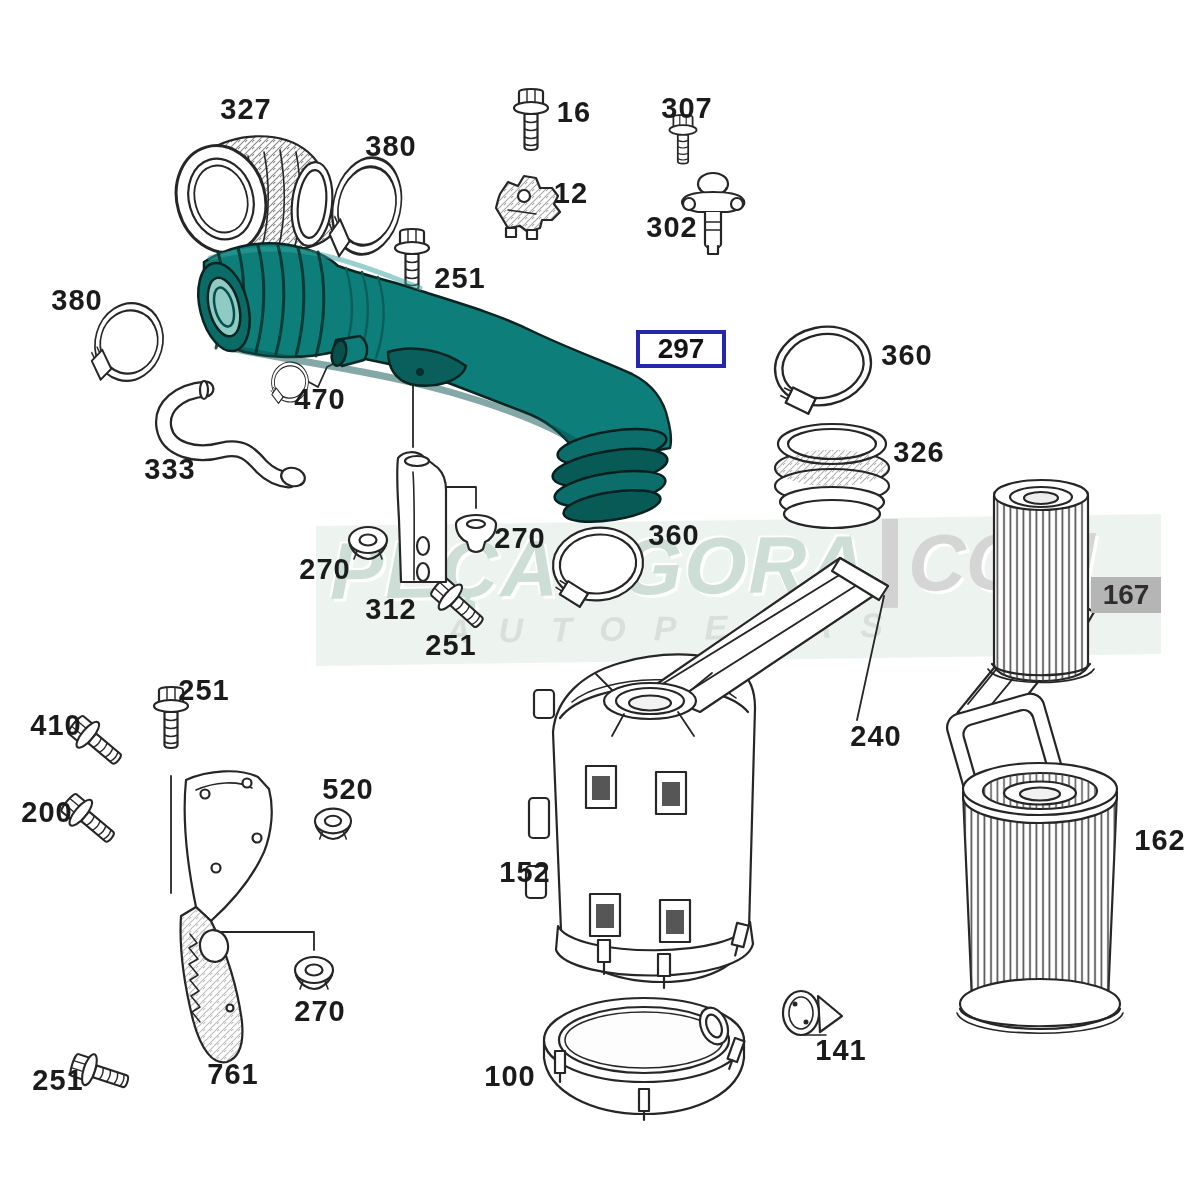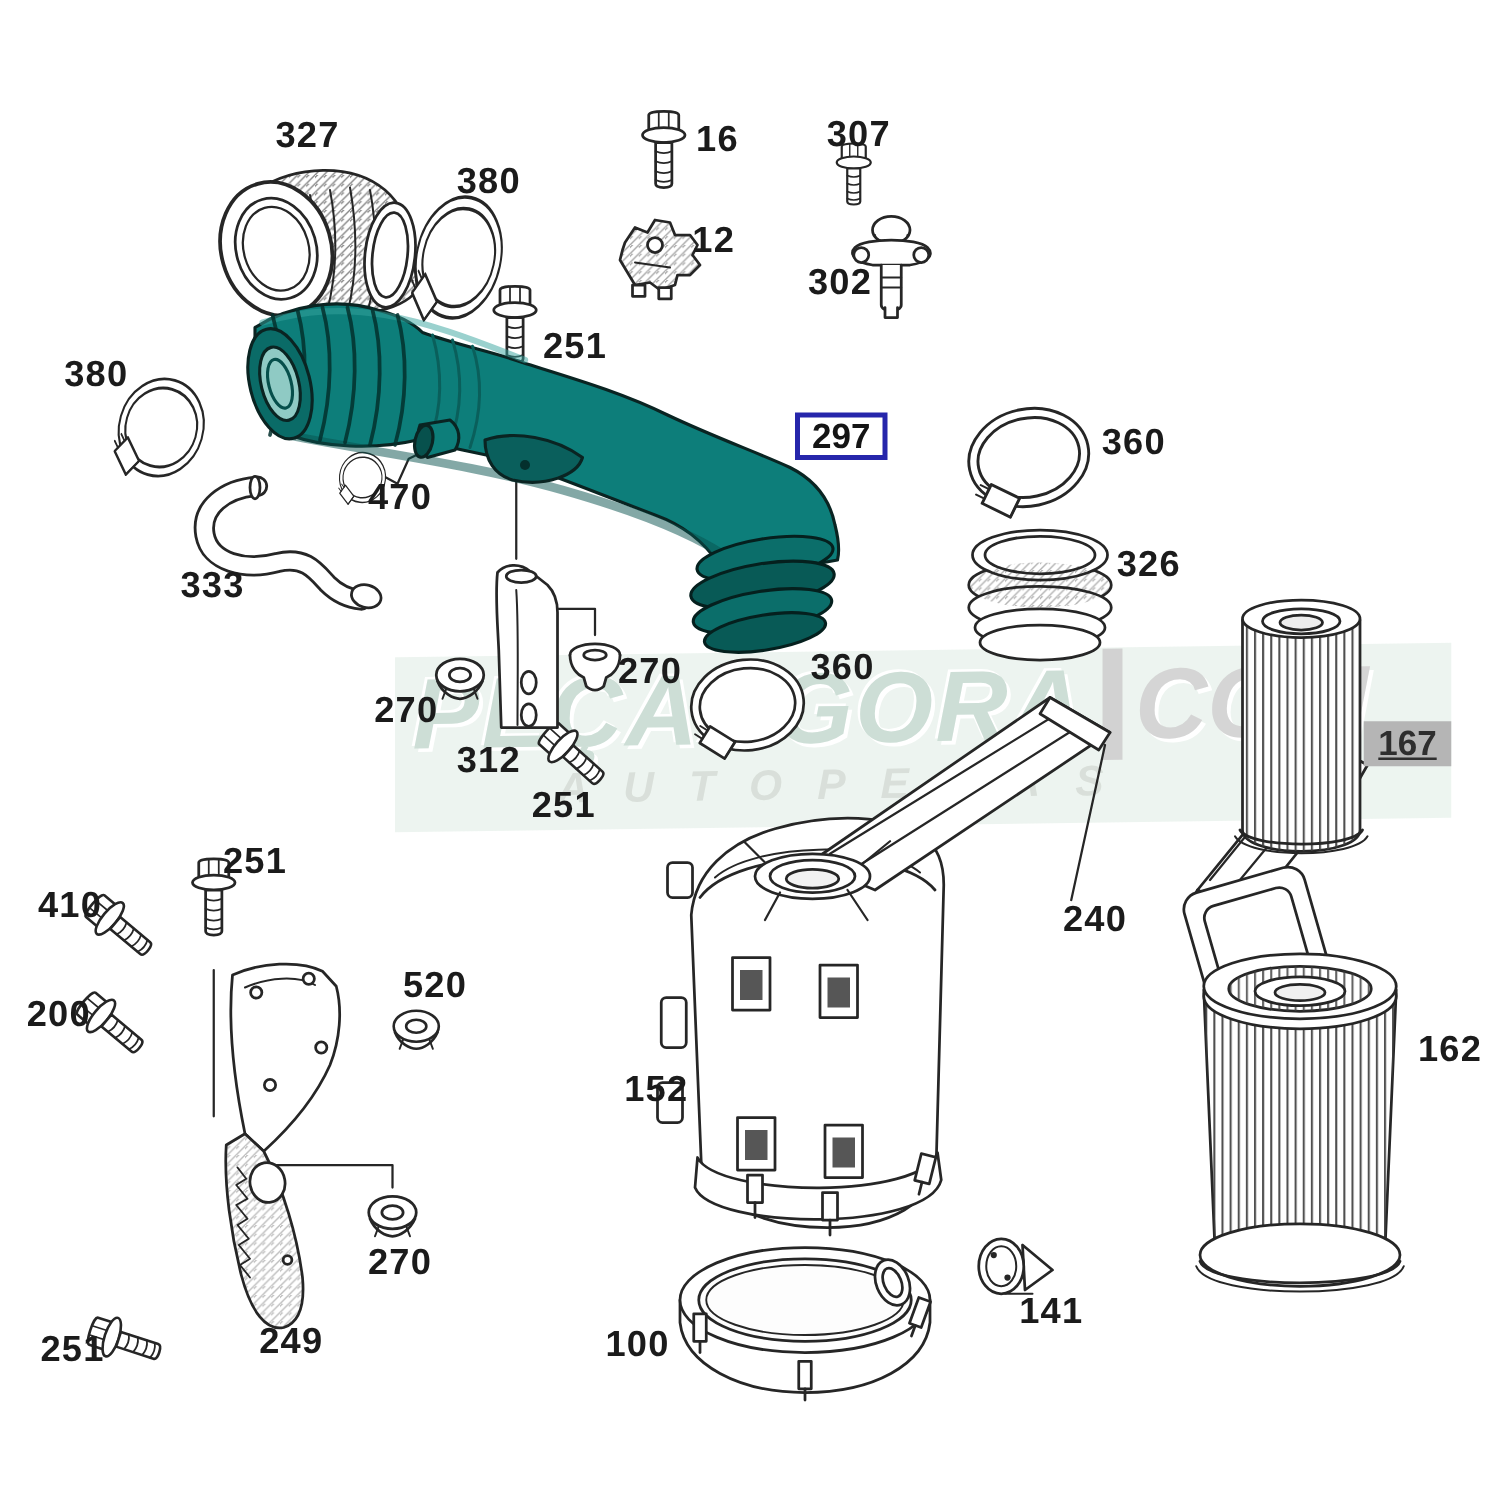--- a/index.html
+++ b/index.html
@@ -6,21 +6,21 @@
   .stage{position:relative;width:1200px;height:1200px;background:#ffffff;overflow:hidden;
          font-family:"Liberation Sans",sans-serif;}
   .diagram-svg{position:absolute;left:0;top:0;z-index:2;}
   
   .plabel{position:absolute;z-index:3;transform:translate(-50%,-50%);
           font:600 29px "Liberation Sans",sans-serif;color:#1b1b1b;letter-spacing:1px;
           white-space:nowrap;}
   .pbox{position:absolute;z-index:3;display:flex;align-items:center;justify-content:center;
         box-sizing:border-box;font:700 28px "Liberation Sans",sans-serif;}
   .pbox-blue{border:4px solid #2626ab;background:#ffffff;color:#141414;}
-  .pbox-gray{background:#b5b5b5;color:#2e2e2e;font-weight:600;text-decoration:underline;}
+  .pbox-gray{background:#b5b5b5;color:#2e2e2e;font-weight:600;}
   
   .watermark{position:absolute;z-index:1;left:316px;top:520px;width:845px;height:140px;
              background:#ecf4ef;transform:skewY(-0.8deg);opacity:.92;overflow:visible;}
   .wm-line1{font-style:italic;font-weight:800;font-size:80px;line-height:92px;
             white-space:nowrap;padding-left:14px;}
   .wm-brand{color:#c9dcd3;text-shadow:3px 3px 0 #ffffff,-2px -2px 0 #ffffff;letter-spacing:2px;}
   .wm-suffix{color:#d2d2d2;border-left:16px solid #cfcfcf;margin-left:14px;padding-left:10px;
              text-shadow:3px 3px 0 #ffffff;}
   .wm-line2{font-style:italic;font-weight:700;font-size:34px;letter-spacing:28px;
             color:#d6ddd7;padding-left:130px;margin-top:-4px;white-space:nowrap;}
@@ -319,21 +319,21 @@
   <div class="plabel" style="left:674px;top:535px">360</div>
   <div class="plabel" style="left:451px;top:645px">251</div>
   <div class="plabel" style="left:204px;top:690px">251</div>
   <div class="plabel" style="left:56px;top:725px">410</div>
   <div class="plabel" style="left:47px;top:812px">200</div>
   <div class="plabel" style="left:348px;top:789px">520</div>
   <div class="plabel" style="left:876px;top:736px">240</div>
   <div class="plabel" style="left:525px;top:872px">152</div>
   <div class="plabel" style="left:1160px;top:840px">162</div>
   <div class="plabel" style="left:320px;top:1011px">270</div>
-  <div class="plabel" style="left:233px;top:1074px">249</div>
+  <div class="plabel" style="left:233px;top:1074px">761</div>
   <div class="plabel" style="left:58px;top:1080px">251</div>
   <div class="plabel" style="left:510px;top:1076px">100</div>
   <div class="plabel" style="left:841px;top:1050px">141</div>
 
-  <div class="pbox pbox-blue" style="left:636px;top:330px;width:74px;height:38px">297</div>
+  <div class="pbox pbox-blue" style="left:636px;top:330px;width:90px;height:38px">297</div>
   <div class="pbox pbox-gray" style="left:1091px;top:577px;width:70px;height:36px">167</div>
 
 </div>
 
 </body></html>

